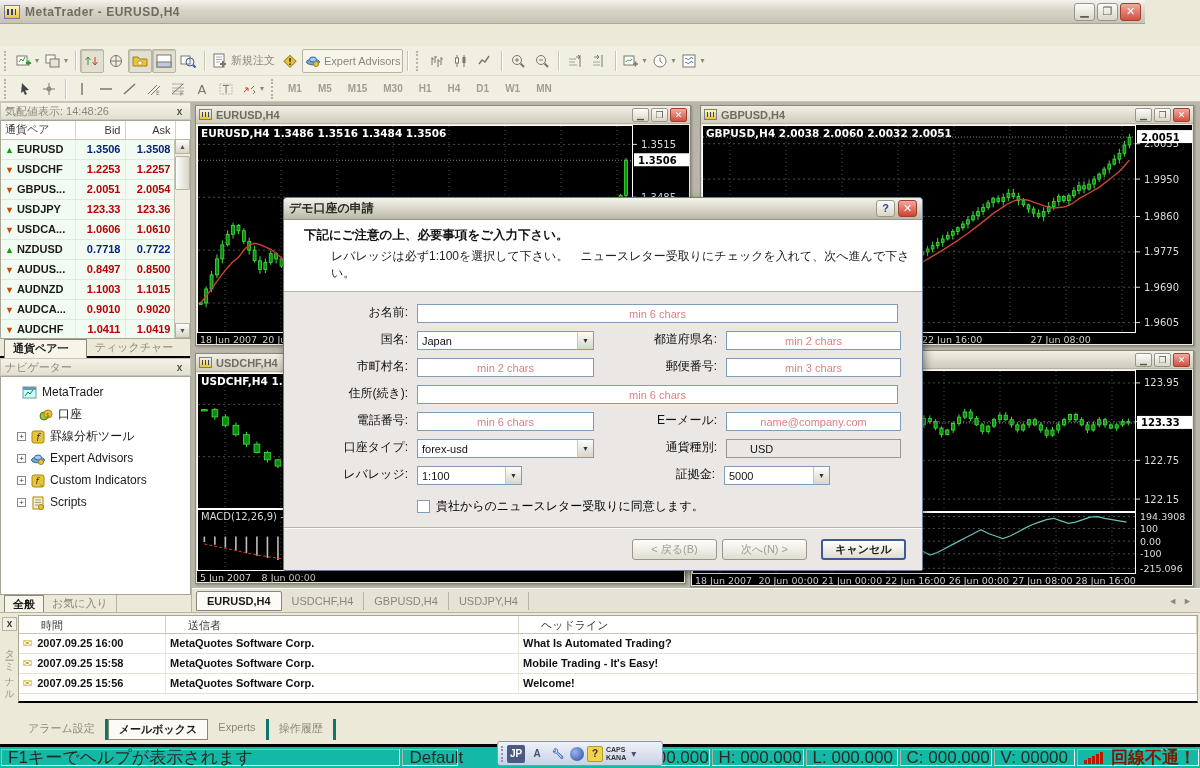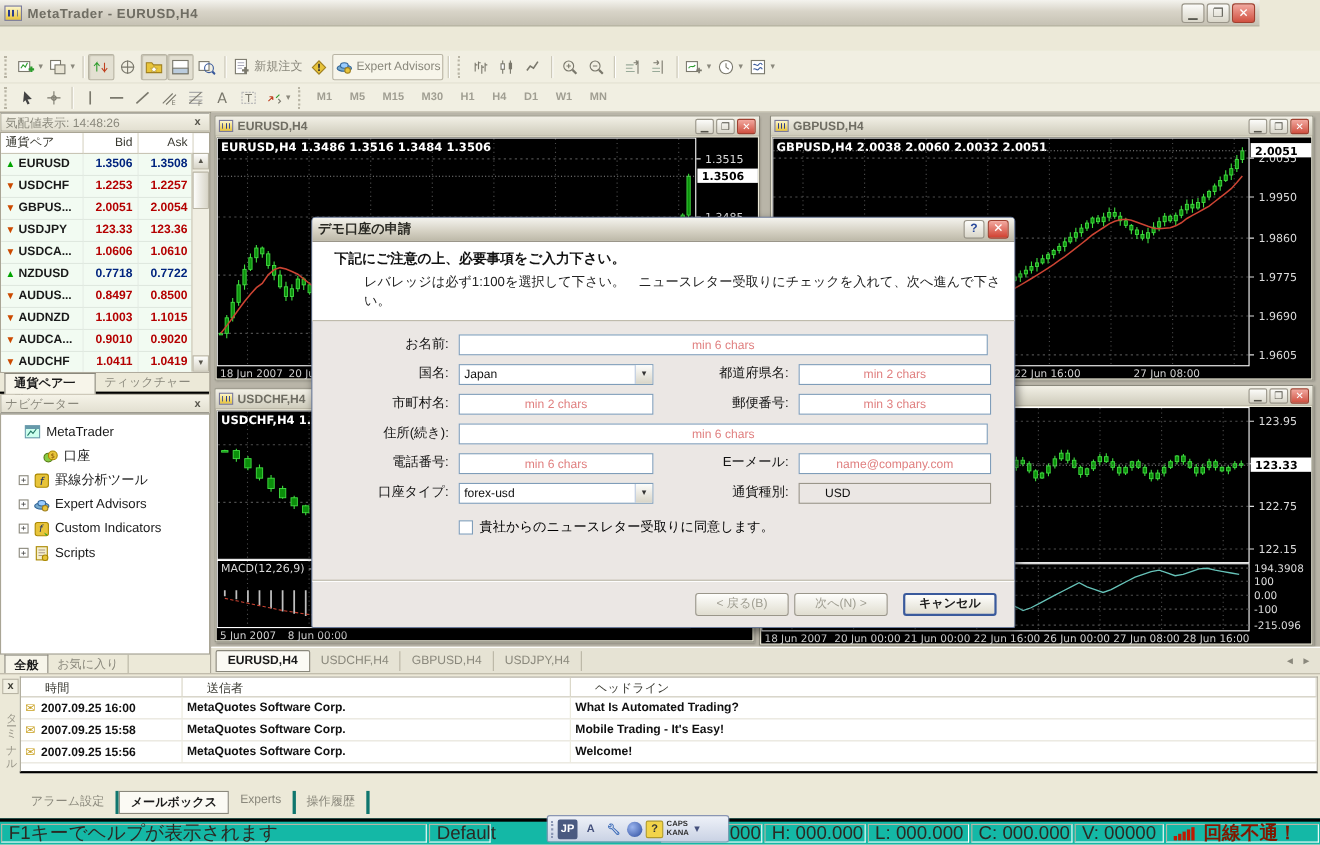--- a/index.html
+++ b/index.html
@@ -97,21 +97,21 @@
   .env { color:#c8a020; margin-right:5px; font-size:11px; }
   .term-tabs { position:absolute; left:18px; bottom:4px; display:flex; }
   .ttab { font-size:11px; color:#8a887c; padding:2px 10px; border-right:3px solid #0f766e; }
   .ttab.active { background:#fbfaf4; border:1px solid #8a887c; color:#1a1a1a; font-weight:bold; }
 
   
   .statusbar { position:absolute; left:0; top:744px; width:1200px; height:24px; background:#14b8a6; border-top:3px solid #000000; display:flex; align-items:stretch; font-size:17px; color:#2a2a24; }
   .sseg { border:1px solid; border-color:#b8b4a4 #fff #fff #b8b4a4; margin:2px 1px; padding:2px 6px; display:flex; align-items:center; white-space:nowrap; }
   .s-help { width:440px; } .s-def { width:56px; } .s-gap { width:170px; border-color:transparent; }
   .s-ohlc { width:92px; } .s-v { width:84px; }
-  .s-conn { flex:1; gap:8px; justify-content:center; padding-right:19px; }
+  .s-conn { flex:1; gap:8px; justify-content:center; padding-right:2px; }
   .conn-bars { display:flex; align-items:flex-end; gap:1px; height:12px; }
   .conn-bars i { width:3px; background:#c01800; display:block; }
   .conn-text { color:#801800; font-weight:bold; }
   .ime { position:absolute; left:497px; top:741px; width:166px; height:25px; background:linear-gradient(#eef1f8,#c9d2e4); border:1px solid #8a96b4; border-radius:3px; display:flex; align-items:center; padding:0 3px; gap:3px; z-index:40; font-size:10px; }
   .ime .gripv { width:3px; height:16px; border-left:2px dotted #8a96b4; }
   .ime-b { width:18px; height:18px; display:flex; align-items:center; justify-content:center; border-radius:2px; font-weight:bold; }
   .ime-jp { background:#4a5a80; color:#fff; }
   .ime-a { color:#44507c; }
   .ime-tool { color:#3a6ab8; } .ime-ball { width:14px; height:14px; border-radius:50%; background:radial-gradient(circle at 35% 35%,#9ab4ee,#2a4a9c); }
   .ime-help { background:#f2d44a; color:#333; border:1px solid #b09a2a; width:16px; height:16px; }
@@ -1445,20 +1445,34 @@
         <span class="flabel">口座タイプ:</span>
           <span class="fgap"></span>
         <div class="combo w177">
             <span class="cv">forex-usd</span>
             <span class="cb">▼</span>
           </div>
         <span class="flabel2">通貨種別:</span>
           <span class="fgap"></span>
         <input class="txt half2 ro" readonly="" value="USD" style="">
       </div>
+      <div class="frow">
+        <span class="flabel">レバレッジ:</span>
+          <span class="fgap"></span>
+        <div class="combo w105">
+            <span class="cv">1:100</span>
+            <span class="cb">▼</span>
+          </div>
+        <span style="width:193px" class="flabel2">証拠金:</span>
+          <span class="fgap"></span>
+        <div class="combo w106">
+            <span class="cv">5000</span>
+            <span class="cb">▼</span>
+          </div>
+      </div>
       <div class="chkrow">
         <span class="chk"></span>
         <span>貴社からのニュースレター受取りに同意します。</span>
       </div>
     </div>
     <div class="dlg-foot">
       <span class="btn disabled">&lt; 戻る(B)</span>
       <span class="btn disabled">次へ(N) &gt;</span>
       <span class="btn default">キャンセル</span>
     </div>

